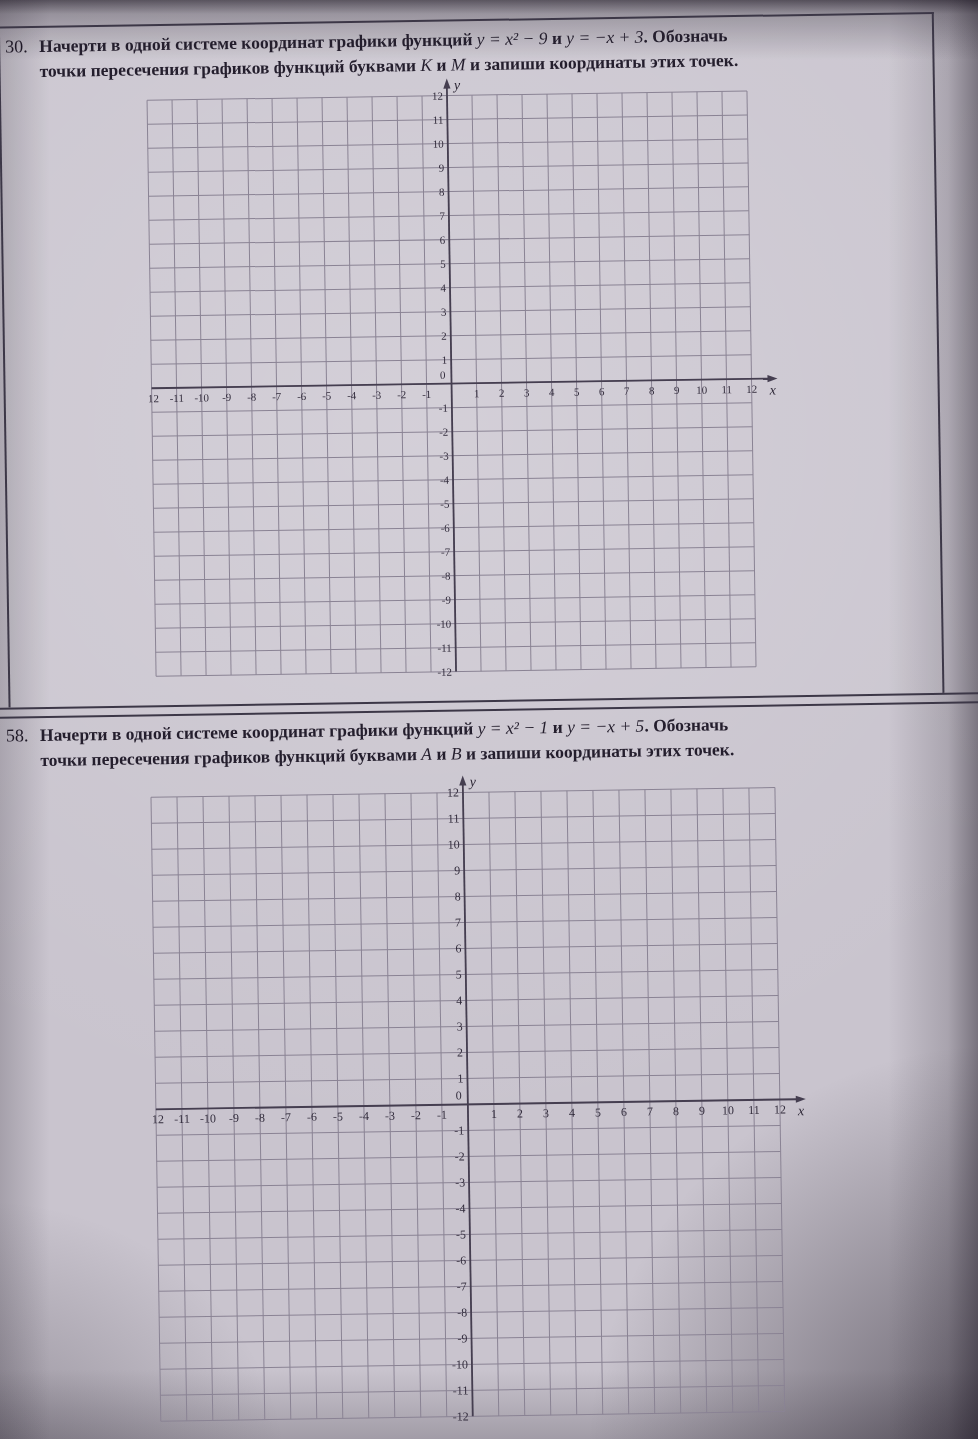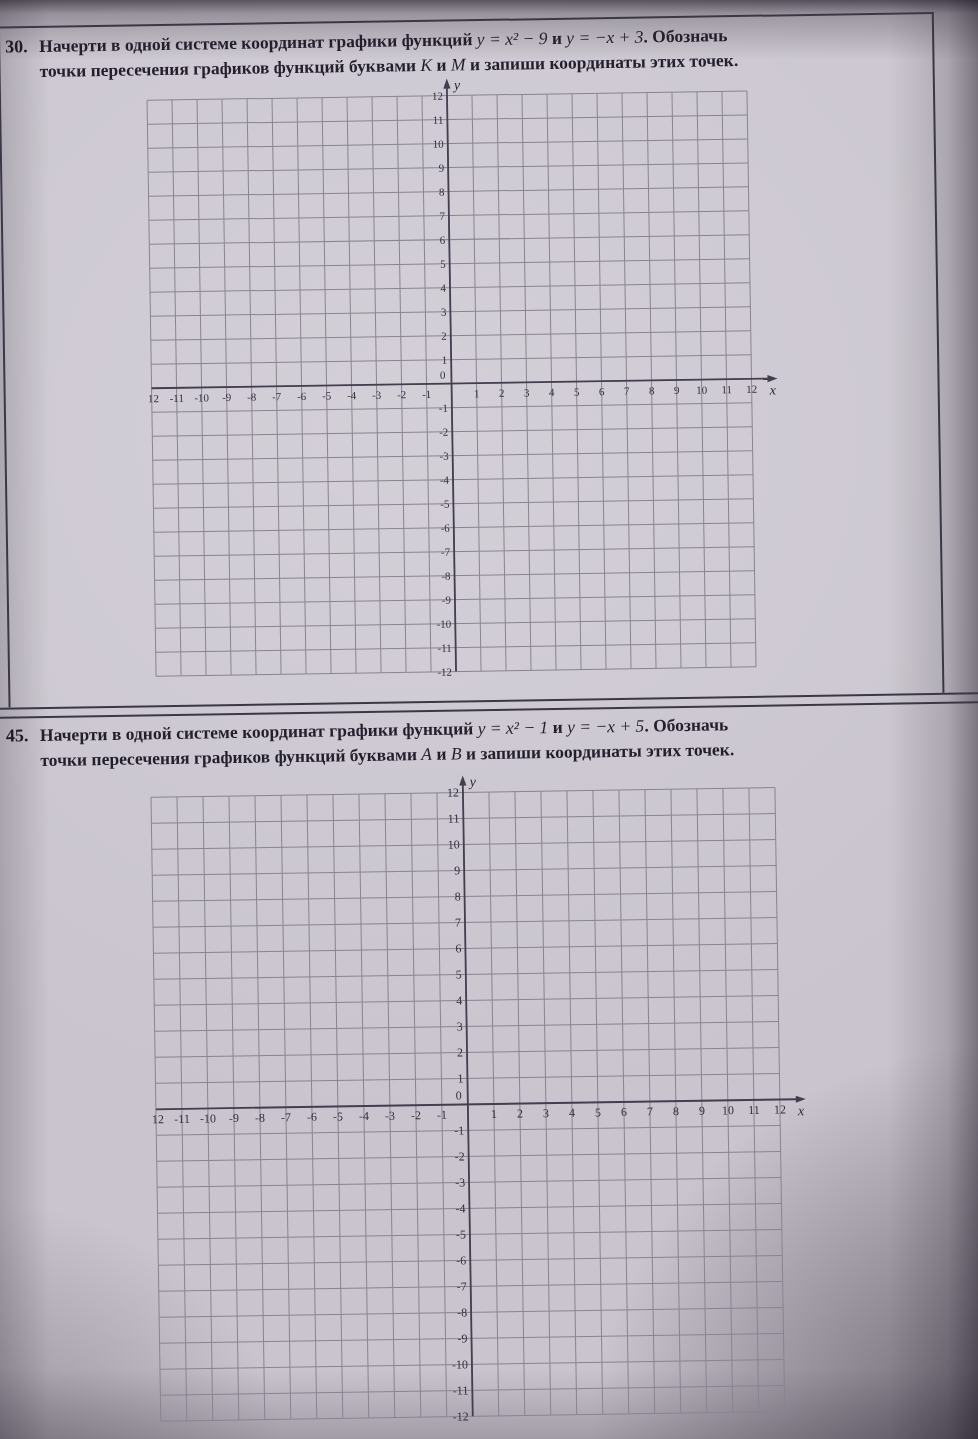--- a/index.html
+++ b/index.html
@@ -18,21 +18,21 @@
   }
   .sheet{position:absolute;inset:0;transform:rotate(-0.9deg);transform-origin:50% 42%;}
   .p30-box{
     position:absolute;left:7px;top:19px;width:936px;height:681px;
     border:2px solid #3c3747;border-bottom:none;
     background:rgba(255,255,255,0.05);
     box-sizing:border-box;
   }
   .rule{position:absolute;left:-20px;width:1020px;height:2px;background:#3c3747;}
   .problem-head{display:flex;align-items:flex-start;}
-  .pnum{font-weight:700;font-size:18px;color:#1f1927;width:34px;flex:0 0 auto;line-height:25px;}
+  .pnum{font-weight:400;font-size:18px;color:#1f1927;width:34px;flex:0 0 auto;line-height:25px;}
   .ptext{font-weight:700;font-size:17.5px;line-height:25px;color:#241e2d;margin:0;width:892px;}
   .fml{font-style:italic;font-weight:400;white-space:nowrap;}
   .grid-wrap{position:absolute;}
   .grid-wrap svg text{font-family:"Liberation Serif",serif;fill:#332d3d;}
   .grid-wrap svg text.tk30{font-size:11px;}
   .grid-wrap svg text.tk31{font-size:12px;}
   .grid-wrap svg text.al{font-style:italic;font-size:14px;fill:#2e2837;}
   .head30{position:absolute;left:14px;top:27px;}
   .head31{position:absolute;left:4px;top:716px;}
   .head31 .ptext{width:905px;}
@@ -155,21 +155,21 @@
           <text class="tk30" x="299" y="598" text-anchor="end">-12</text>
           <text class="tk30" x="297" y="301" text-anchor="end">0</text>
           <text class="al" x="310" y="12">y</text>
           <text class="al" x="621" y="322">x</text>
         </svg></div>
 
     <div class="rule" style="top:700px;"></div>
     <div class="rule" style="top:709px;"></div>
 
     <div class="problem-head head31">
-      <span class="pnum">45.</span>
+      <span class="pnum">58.</span>
       <p class="ptext"><span>Начерти в одной системе координат графики функций </span><i class="fml">y = x² − 1</i><span> и </span><i class="fml">y = −x + 5</i><span>. Обозначь</span><br><span>точки пересечения графиков функций буквами </span><i class="fml">A</i><span> и </span><i class="fml">B</i><span> и запиши координаты этих точек.</span></p>
     </div>
 
     <div class="grid-wrap" style="left:145px;top:774px;"><svg width="659" height="652" viewBox="0 0 659 652">
           <line x1="3" y1="18" x2="3" y2="642" stroke="#8a8394" stroke-width="1"></line>
           <line x1="29" y1="18" x2="29" y2="642" stroke="#8a8394" stroke-width="1"></line>
           <line x1="55" y1="18" x2="55" y2="642" stroke="#8a8394" stroke-width="1"></line>
           <line x1="81" y1="18" x2="81" y2="642" stroke="#8a8394" stroke-width="1"></line>
           <line x1="107" y1="18" x2="107" y2="642" stroke="#8a8394" stroke-width="1"></line>
           <line x1="133" y1="18" x2="133" y2="642" stroke="#8a8394" stroke-width="1"></line>

